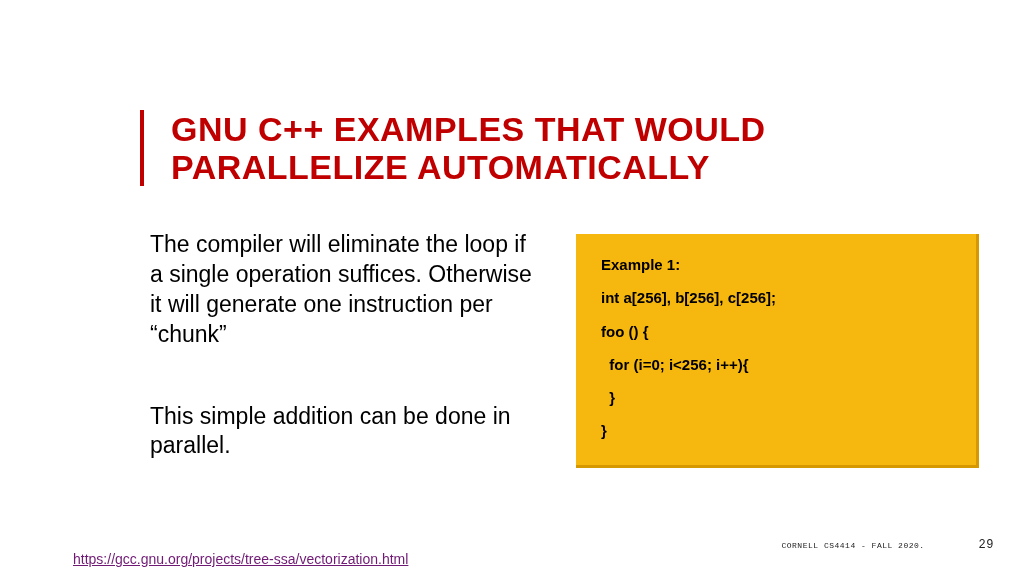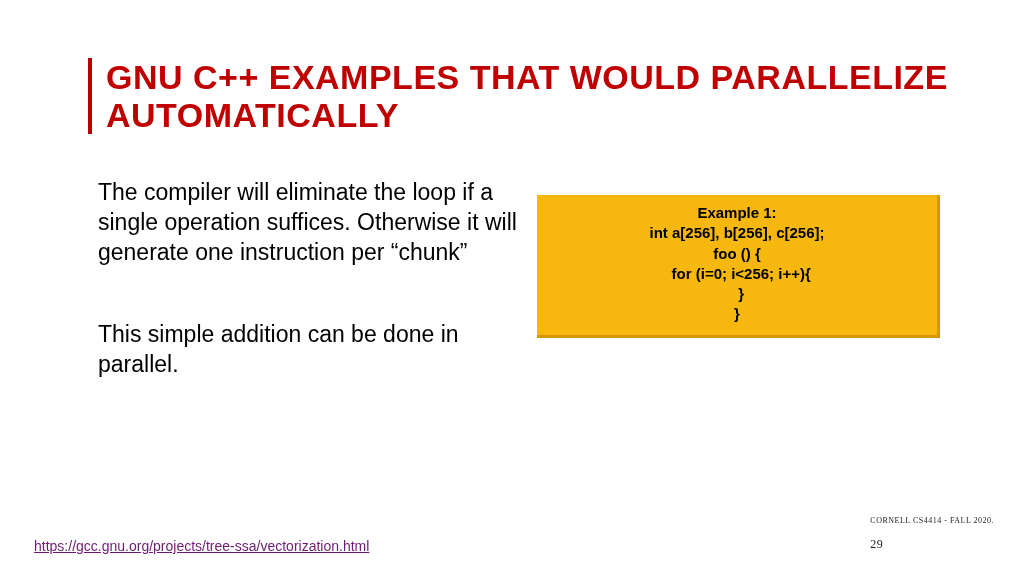--- a/index.html
+++ b/index.html
@@ -1,15 +1,15 @@
 <!DOCTYPE html>
 <html><head>
 <meta charset="utf-8">
 <style>
-  * { margin: 0; padding: 0; box-sizing: border-box; }
+  * { margin: 13px; padding: 0; box-sizing: border-box; }
   body {
     width: 1024px;
     height: 576px;
     background: #ffffff;
     font-family: "Segoe UI", "Helvetica Neue", Arial, sans-serif;
     position: relative;
     overflow: hidden;
   }
   .title-wrap {
     position: absolute;
@@ -57,43 +57,41 @@
     border-right: 3px solid #d69800;
     border-bottom: 3px solid #d69800;
   }
   .code-line {
     font-family: "Segoe UI", Arial, sans-serif;
     font-size: 15px;
     line-height: 1.35;
     font-weight: 700;
     color: #000000;
     white-space: pre;
-    text-align: center;
   }
   .footer-link {
     position: absolute;
     left: 34px;
     bottom: 22px;
     font-size: 14px;
     color: #701a75;
     text-decoration: underline;
     font-family: "Segoe UI Light", "Segoe UI", Arial, sans-serif;
   }
   .footer-right {
     position: absolute;
     right: 30px;
     bottom: 24px;
     font-size: 8px;
     letter-spacing: 0.5px;
     color: #222222;
-    font-family: Liberation Serif, serif;
+    font-family: Liberation Mono, monospace;
     display: flex;
     align-items: baseline;
-    gap: 12px;
-    flex-direction: column;
+    gap: 28px;
   }
   .page-num {
     font-size: 12px;
     color: #222222;
   }
 </style>
 </head>
 <body>
 
 <div class="title-wrap">

